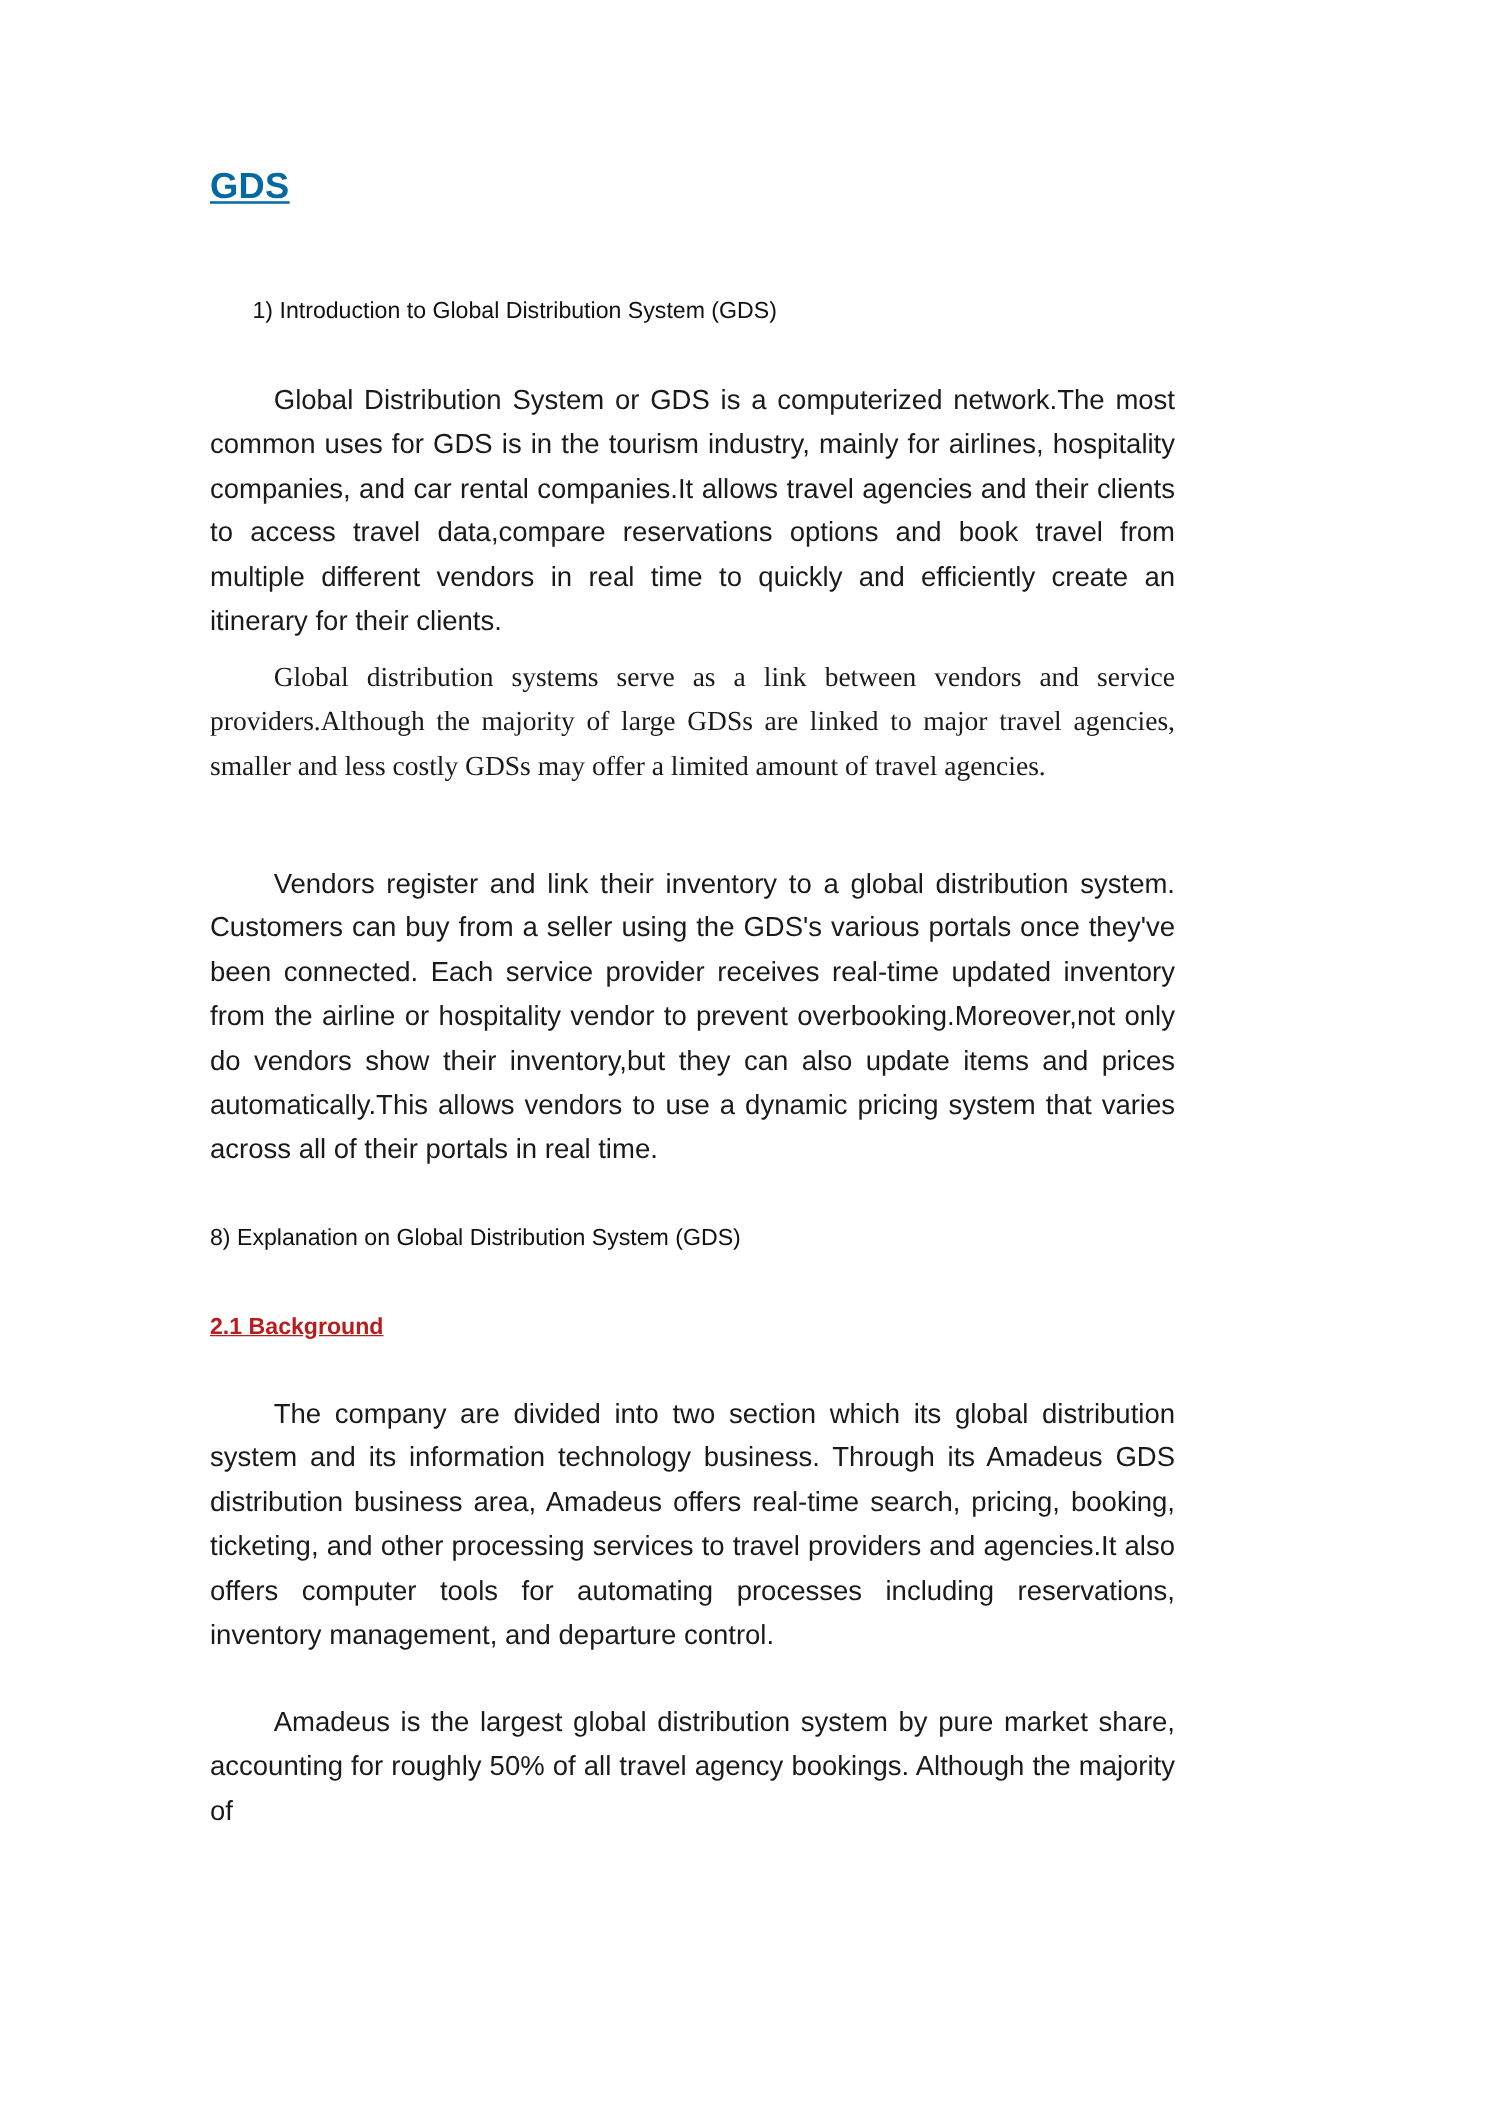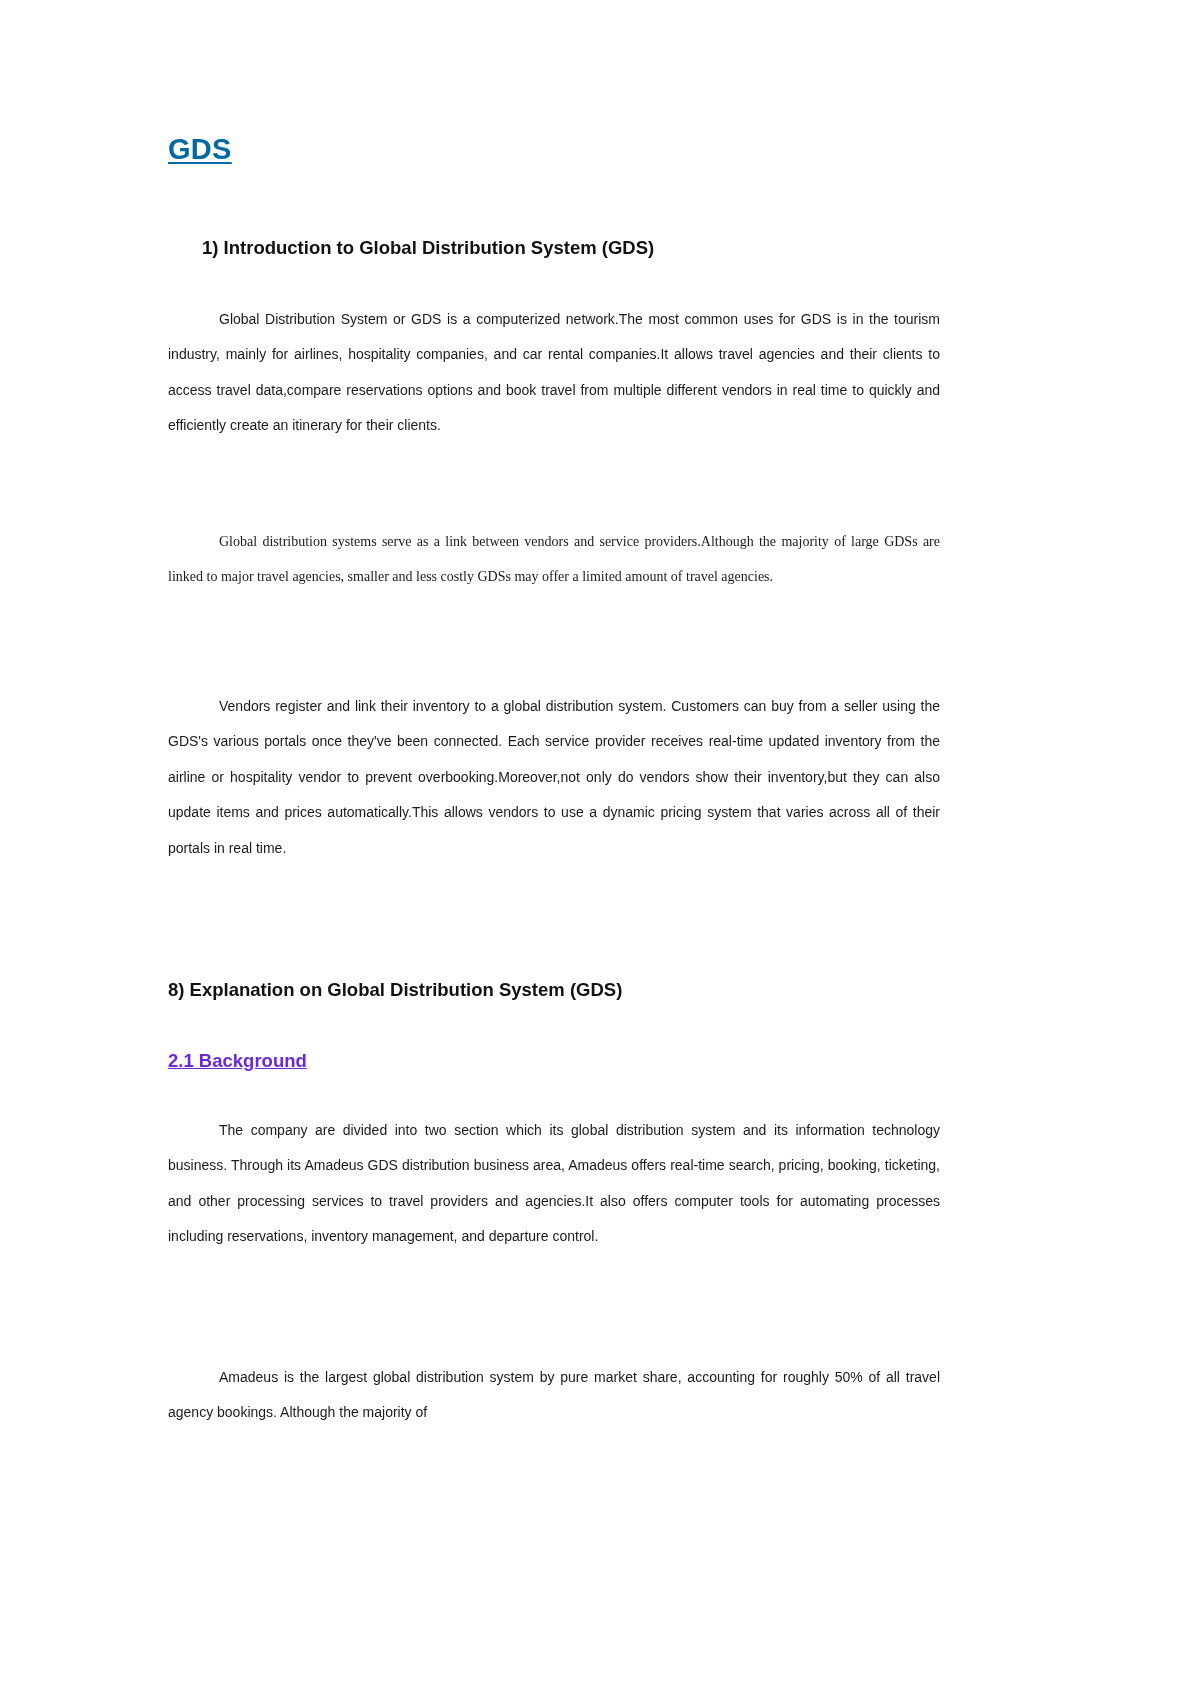--- a/index.html
+++ b/index.html
@@ -31,39 +31,39 @@
       text-decoration: underline;
       text-decoration-thickness: 2px;
       text-underline-offset: 3px;
       color: #0369a1;
       letter-spacing: 0.3px;
     }
     .h1 {
       position: absolute;
       margin: 0;
       font-size: 18.5px;
-      font-weight: bold;
+      font-weight: normal;
       color: #111;
       white-space: nowrap;
     }
     .h2 {
       position: absolute;
       margin: 0;
       font-size: 18.5px;
       font-weight: bold;
       text-decoration: underline;
-      color: #6d28d9;
+      color: #b91c1c;
       white-space: nowrap;
     }
     .para {
       position: absolute;
       left: 0;
       width: 772px;
       margin: 0;
-      font-size: 14px;
+      font-size: 22px;
       line-height: 35.4px;
       text-align: justify;
       text-indent: 51px;
       color: #1a1a1a;
     }
   </style>
 </head>
 <body>
 
 <div class="page">

